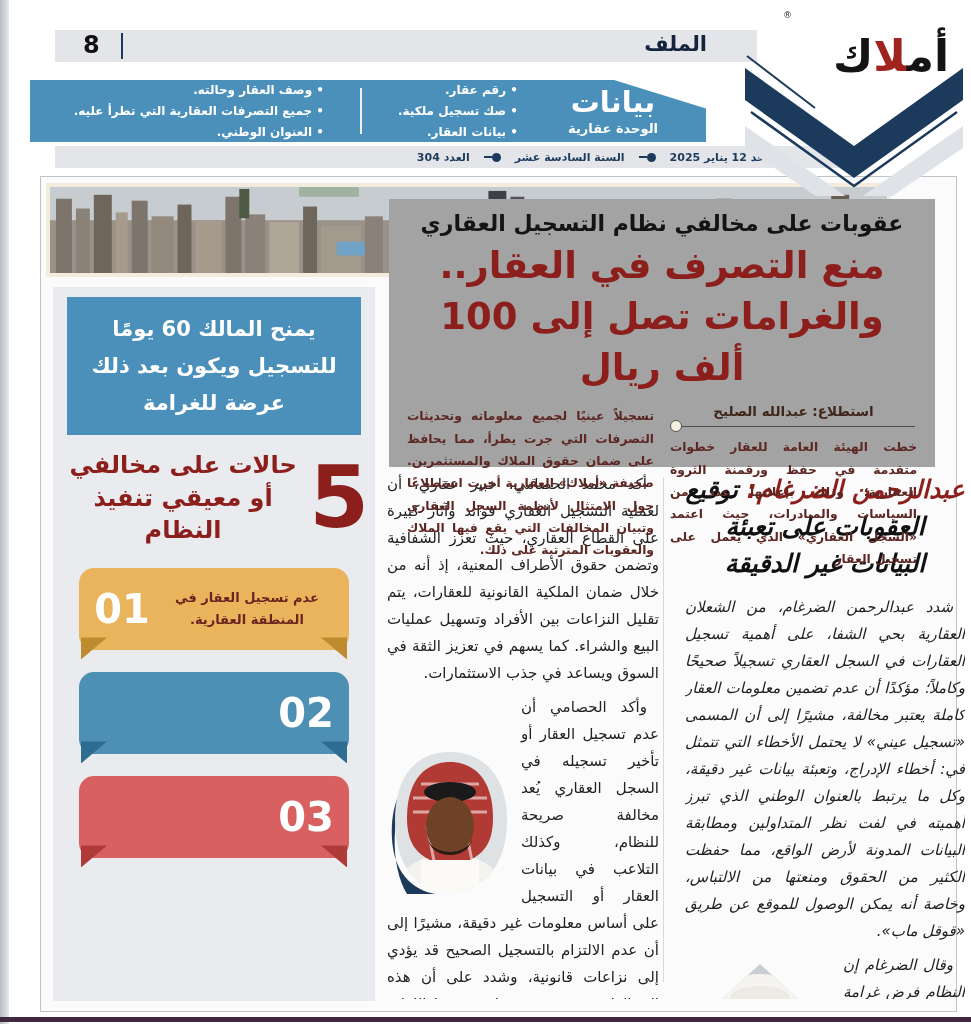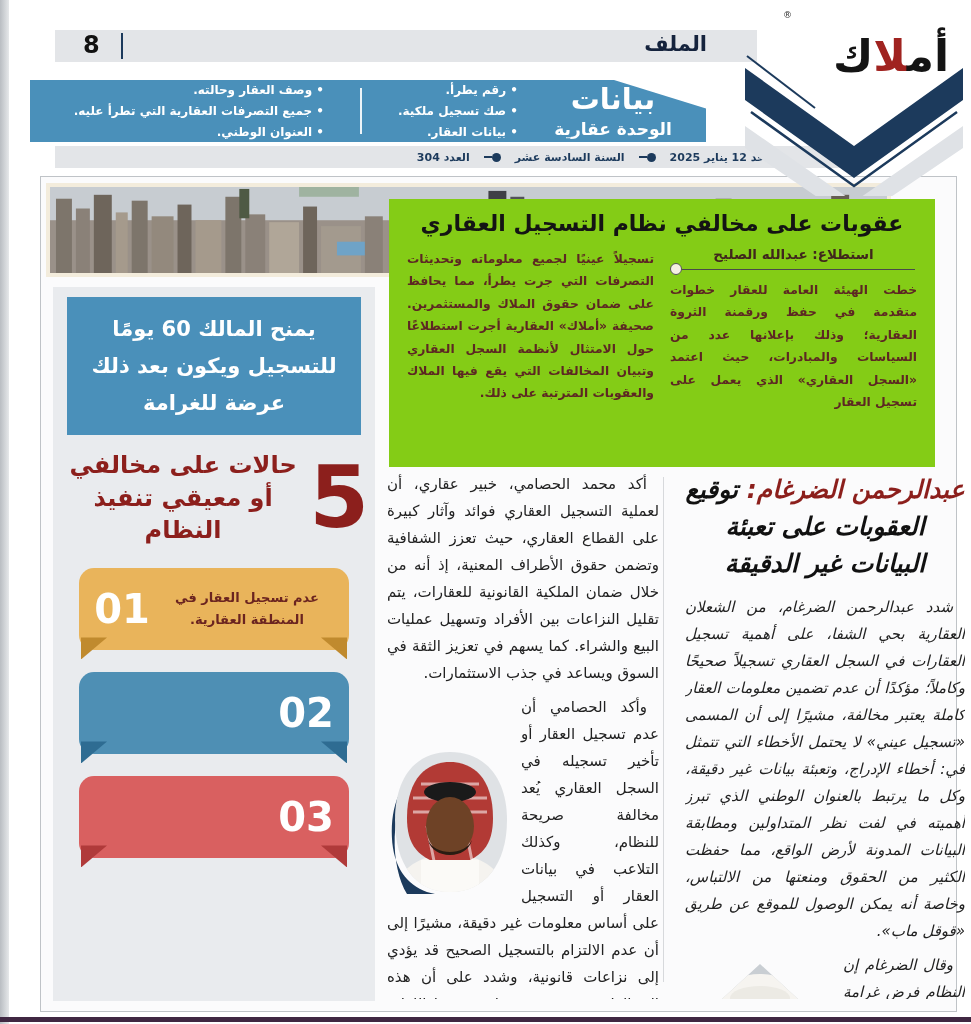--- a/index.html
+++ b/index.html
@@ -22,37 +22,37 @@
   #logo-text{position:absolute;right:14px;top:2px;font-size:44px;font-weight:bold;color:#141414;letter-spacing:-1px;margin-top:22px;}
   #logo-text .lam{color:#a02320;}
   #logo-reg{position:absolute;left:38px;top:4px;font-size:9px;color:#333;}
   #logo-chevron{position:absolute;left:0;top:48px;width:218px;height:142px;}
   
   #banner{left:30px;top:80px;width:676px;height:62px;background:#4a90ba;
     clip-path:polygon(0 0,calc(100% - 92px) 0,100% 46%,100% 100%,0 100%);
     display:flex;align-items:center;gap:20px;padding:0 34px 0 18px;box-sizing:border-box;}
   .banner-title{text-align:center;color:#fff;min-width:118px;}
   .banner-title .big{display:block;font-size:29px;font-weight:bold;line-height:1.15;}
-  .banner-title .small{display:block;font-size:17px;font-weight:bold;margin-top:2px;}
+  .banner-title .small{display:block;font-size:13px;font-weight:bold;margin-top:2px;}
   .bullets{list-style:none;margin:16px;padding:0;color:#fff;font-size:12px;font-weight:bold;line-height:1.75;}
   .bullets li::before{content:"• ";}
   .banner-divider{width:2px;height:46px;background:rgba(255,255,255,.9);}
   
   #date-strip{left:55px;top:146px;width:800px;height:22px;background:#e3e5e8;
     display:flex;align-items:center;justify-content:flex-start;gap:14px;
     padding-right:78px;box-sizing:border-box;color:#1c3a5c;font-size:11px;font-weight:bold;}
   .date-sep{display:inline-flex;align-items:center;}
   .date-sep .dot{width:9px;height:9px;border-radius:50%;background:#1c3a5c;display:inline-block;}
   .date-sep .dash{width:8px;height:2px;background:#1c3a5c;display:inline-block;}
   
   #content-box{left:40px;top:176px;width:917px;height:836px;border:1px solid #bfc3c7;background:#fbfbfc;box-sizing:border-box;}
   #photo-strip{position:absolute;left:5px;top:6px;width:845px;height:94px;background:#f3ecdc;padding:4px;box-sizing:border-box;z-index:1;}
   #photo-strip svg{width:100%;height:100%;display:block;}
   
-  #feature{position:absolute;left:348px;top:22px;width:546px;height:268px;background:#84cc16;z-index:2;
+  #feature{position:absolute;left:348px;top:22px;width:546px;height:268px;background:#a3a3a3;z-index:2;
     padding:10px 18px;box-sizing:border-box;}
   .kicker{font-size:22px;font-weight:bold;color:#141414;text-align:center;margin:2px 0 4px;}
   .main-title{font-size:37px;font-weight:bold;color:#8c1f1c;text-align:center;line-height:1.38;}
   .main-title span{display:block;}
   .lead-grid{display:grid;grid-template-columns:1fr 1fr;gap:16px;margin-top:10px;}
   .byline{font-size:13.5px;font-weight:bold;color:#40271c;text-align:center;}
   .byline-rule{position:relative;border-top:1.5px solid #4a4a4a;margin:7px 2px 9px;}
   .byline-rule::after{content:"";position:absolute;left:-2px;top:-7px;width:10px;height:10px;border:1.5px solid #555;
     border-radius:50%;background:#f6f0e2;}
   .lead{font-size:12.3px;font-weight:bold;color:#5d2723;line-height:1.82;text-align:justify;margin:0;}
@@ -106,21 +106,21 @@
     <path d="M0 72 L109 148 L218 72 L218 94 L109 168 L0 94 Z" fill="#dfe2e6"></path>
   </svg>
 </div>
 
 <div class="abs" id="banner">
   <div class="banner-title">
     <span class="big">بيانات</span>
     <span class="small">الوحدة عقارية</span>
   </div>
   <ul class="bullets">
-    <li>رقم يطرأ.</li>
+    <li>رقم عقار.</li>
     <li>صك تسجيل ملكية.</li>
     <li>بيانات العقار.</li>
   </ul>
   <div class="banner-divider"></div>
   <ul class="bullets">
     <li>وصف العقار وحالته.</li>
     <li>جميع التصرفات العقارية التي تطرأ عليه.</li>
     <li>العنوان الوطني.</li>
   </ul>
 </div>
@@ -178,20 +178,24 @@
       <rect x="722" y="18" width="14" height="70" fill="#7d756b"></rect>
       <rect x="740" y="38" width="40" height="50" fill="#948b7e"></rect>
       <rect x="784" y="8" width="18" height="80" fill="#665e54"></rect>
       <rect x="806" y="26" width="28" height="62" fill="#8a8178"></rect>
       <rect x="250" y="0" width="60" height="10" fill="#9fb3a0"></rect>
     </svg>
   </div>
 
   <div id="feature">
     <div class="kicker">عقوبات على مخالفي نظام التسجيل العقاري</div>
+    <div class="main-title">
+      <span>منع التصرف في العقار..</span>
+      <span>والغرامات تصل إلى 100 ألف ريال</span>
+    </div>
     <div class="lead-grid">
       <div>
         <div class="byline">استطلاع: عبدالله الصليح</div>
         <div class="byline-rule"></div>
         <p class="lead">خطت الهيئة العامة للعقار خطوات متقدمة في حفظ ورقمنة الثروة العقارية؛ وذلك بإعلانها عدد من السياسات والمبادرات، حيث اعتمد «السجل العقاري» الذي يعمل على تسجيل العقار</p>
       </div>
       <div>
         <p class="lead lead-left">تسجيلاً عينيًا لجميع معلوماته وتحديثات التصرفات التي جرت يطرأ، مما يحافظ على ضمان حقوق الملاك والمستثمرين. صحيفة «أملاك» العقارية أجرت استطلاعًا حول الامتثال لأنظمة السجل العقاري وتبيان المخالفات التي يقع فيها الملاك والعقوبات المترتبة على ذلك.</p>
       </div>
     </div>

